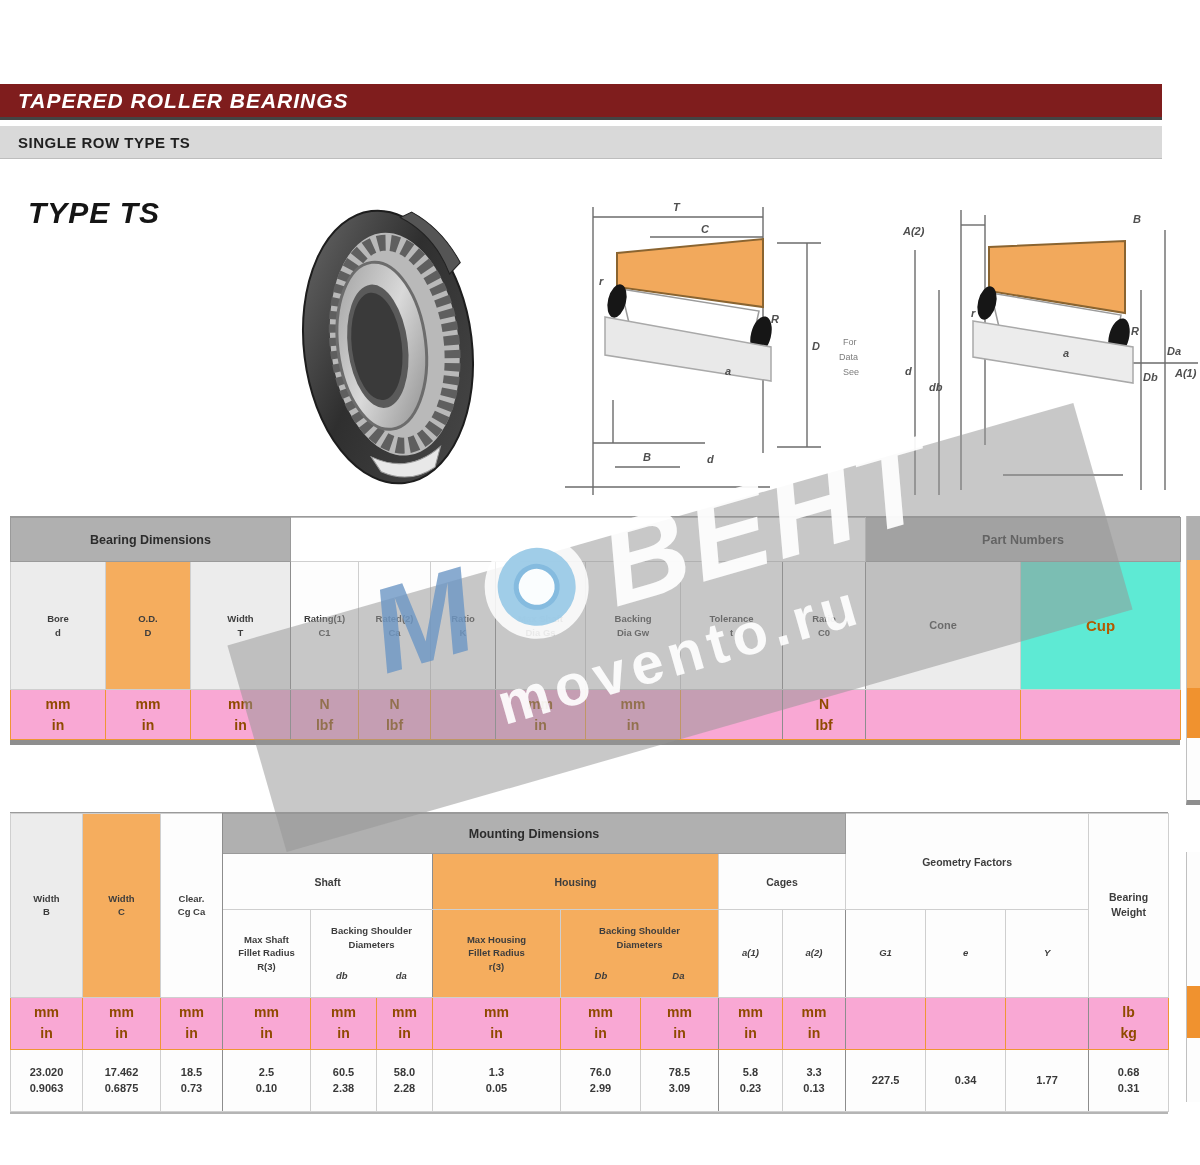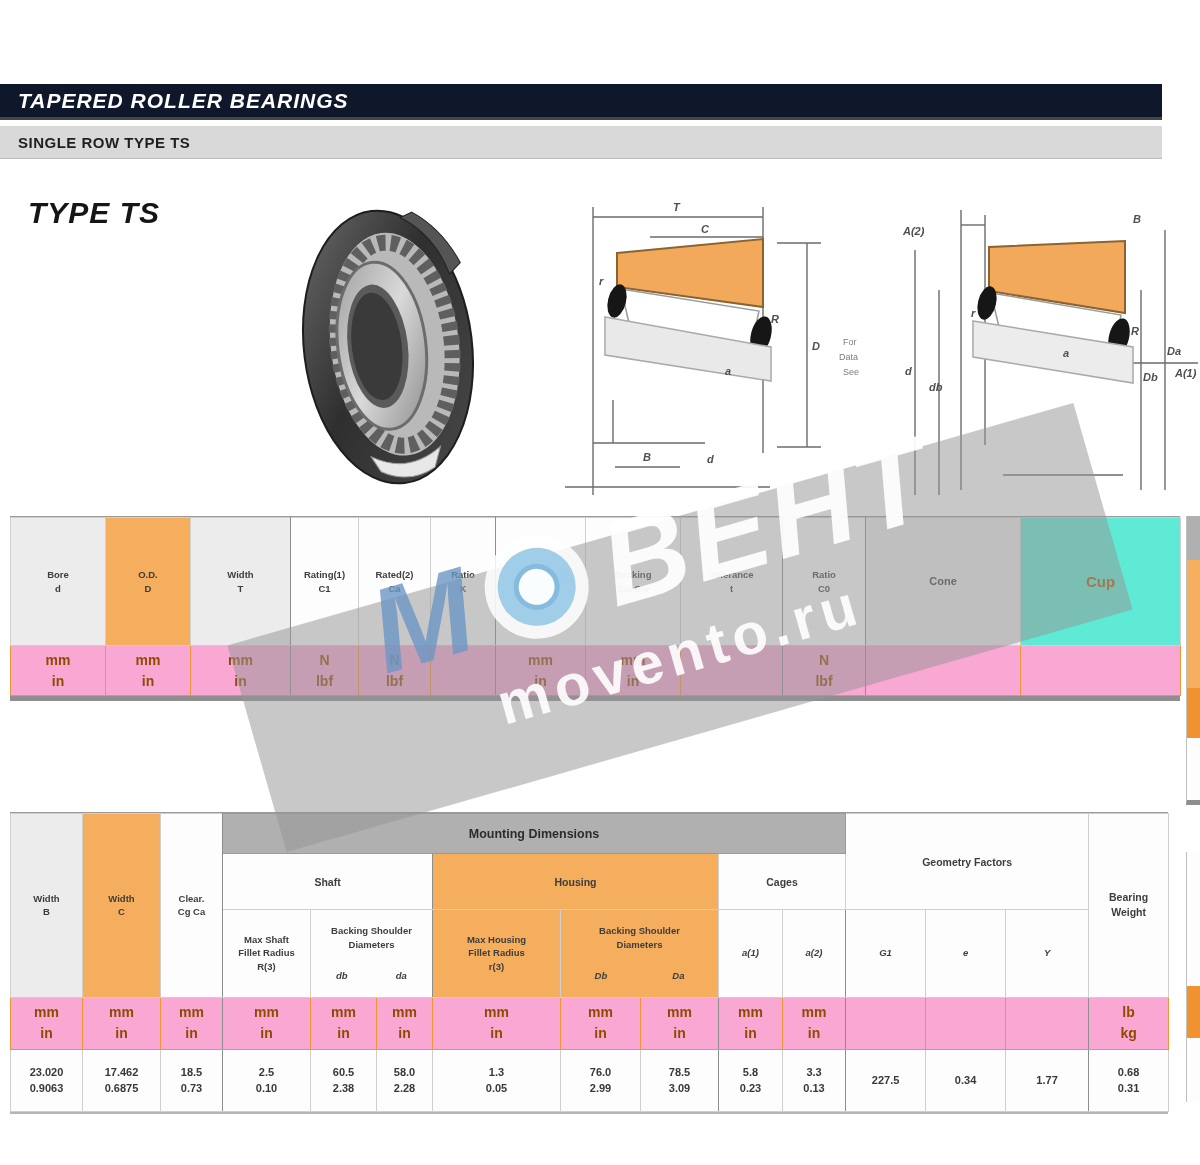--- a/index.html
+++ b/index.html
@@ -1,20 +1,20 @@
 <!DOCTYPE html>
 <html><head>
 <meta charset="utf-8">
 <style>
   html,body{margin:0;padding:0;background:#fff;}
   body{width:1200px;height:1165px;position:relative;overflow:hidden;
        font-family:"Liberation Sans",sans-serif;color:#222;}
   .abs{position:absolute;}
   
-  .bar-black{left:0;top:84px;width:1162px;height:36px;background:#0f172a;
+  .bar-black{left:0;top:84px;width:1162px;height:36px;background:#7f1d1d;
     color:#fff;font-weight:bold;font-style:italic;font-size:21px;letter-spacing:1px;
     display:flex;align-items:center;padding-left:18px;box-sizing:border-box;border-bottom:3px solid #444;}
   .bar-gray{left:0;top:126px;width:1162px;height:33px;background:#d9d9d9;
     color:#1f1f1f;font-weight:bold;font-size:15px;letter-spacing:.5px;
     display:flex;align-items:center;padding-left:18px;box-sizing:border-box;border-bottom:1px solid #bdbdbd;}
   .type-title{left:28px;top:196px;font-size:30px;font-weight:800;font-style:italic;color:#151515;letter-spacing:1px;}
   
   table{border-collapse:collapse;table-layout:fixed;width:100%;}
   td{border:1px solid #cfcfcf;padding:0 1px;text-align:center;vertical-align:middle;overflow:hidden;}
   .grp{background:#b0b0b0;color:#2c2c2c;font-weight:bold;font-size:12.5px;border-color:#9a9a9a;}
@@ -171,20 +171,25 @@
         <col style="width:72px">
         <col style="width:65px">
       <col style="width:90px">
         <col style="width:95px">
         <col style="width:102px">
       <col style="width:83px">
         <col style="width:155px">
         <col style="width:160px">
     </colgroup>
     <tbody>
+        <tr style="height:44px">
+      <td colspan="3" class="grp">Bearing Dimensions</td>
+      <td colspan="7" class="nog"></td>
+      <td colspan="2" class="grp">Part Numbers</td>
+    </tr>
     <tr style="height:128px">
       <td class="hd lt">Bore
 d</td>
       <td class="hd or">O.D.
 D</td>
       <td class="hd lt br">Width
 T</td>
       <td class="hd">Rating(1)
 C1</td>
       <td class="hd">Rated(2)

